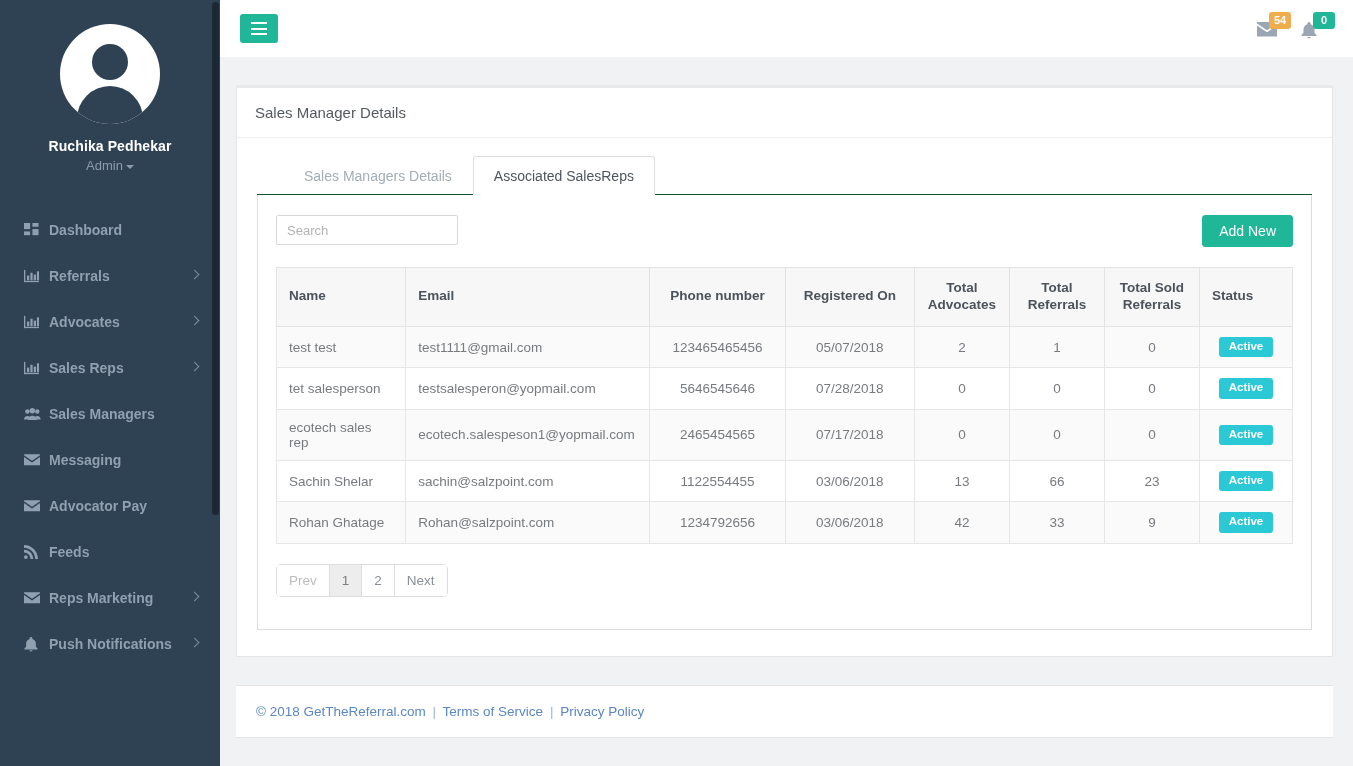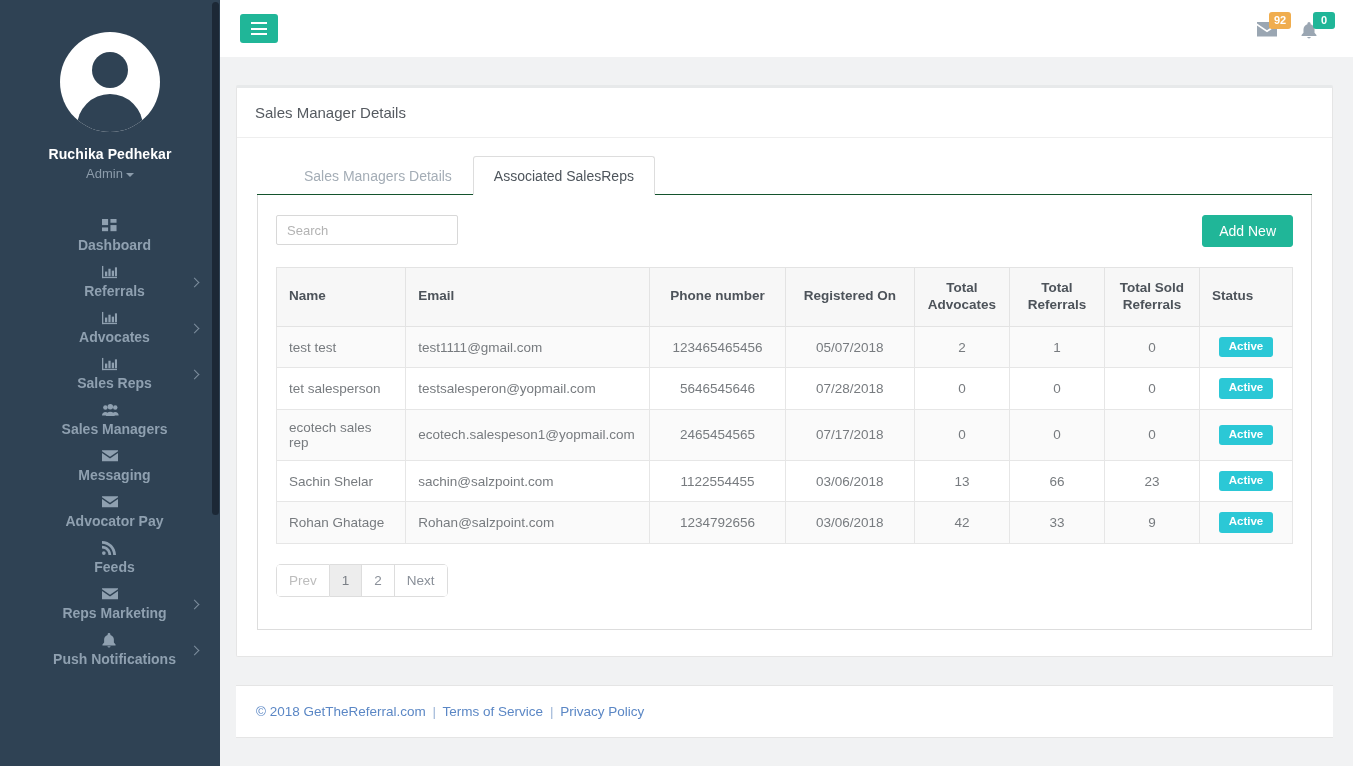--- a/index.html
+++ b/index.html
@@ -24,21 +24,21 @@
     position: absolute; right: 0; top: 0;
     width: 8px; height: 766px;
     background: #2f4254;
   }
   #sidebar-scroll-thumb {
     position: absolute; right: 1px; top: 2px;
     width: 7px; height: 513px;
     background: #1c2836;
     border-radius: 4px;
   }
-  .profile { padding-top: 32px; text-align: center; }
+  .profile { padding-top: 24px; text-align: center; }
   .avatar {
     width: 100px; height: 100px;
     border-radius: 50%;
     background: #ffffff;
     margin: 0 auto;
     position: relative;
     overflow: hidden;
   }
   .avatar .head {
     position: absolute; left: 50%; top: 20px;
@@ -78,21 +78,20 @@
     position: relative;
     display: flex;
     align-items: center;
     height: 46px;
     padding: 0 18px 0 24px;
     color: #8fa0b0;
     font-size: 14px;
     font-weight: bold;
     cursor: pointer;
     white-space: nowrap;
-    flex-direction: column;
   }
   .nav-icon {
     width: 22px;
     flex: 0 0 22px;
     display: inline-flex;
     align-items: center;
     color: #8fa0b0;
   }
   .nav-icon svg { display: block; }
   .nav-label { margin-left: 3px; }
@@ -472,21 +471,21 @@
 <div id="topbar">
   <button id="menu-toggle">
     <span></span>
     <span></span>
     <span></span>
   </button>
 
   <div class="topbar-right">
 
     <div class="topbar-icon-wrap">
-      <span class="badge" style="background:#f0ad4e;">92</span>
+      <span class="badge" style="background:#f0ad4e;">54</span>
       <span class="glyph">
         <svg width="20" height="15" viewBox="0 0 20 15" fill="#9aa6b2">
             <path d="M0 1.4 10 8.2 20 1.4V0H0z"></path>
             <path d="M0 3.6v10.8h20V3.6L10 10.3z"></path>
           </svg>
       </span>
     </div>
 
     <div class="topbar-icon-wrap">
       <span class="badge" style="background:#20b698;">0</span>

